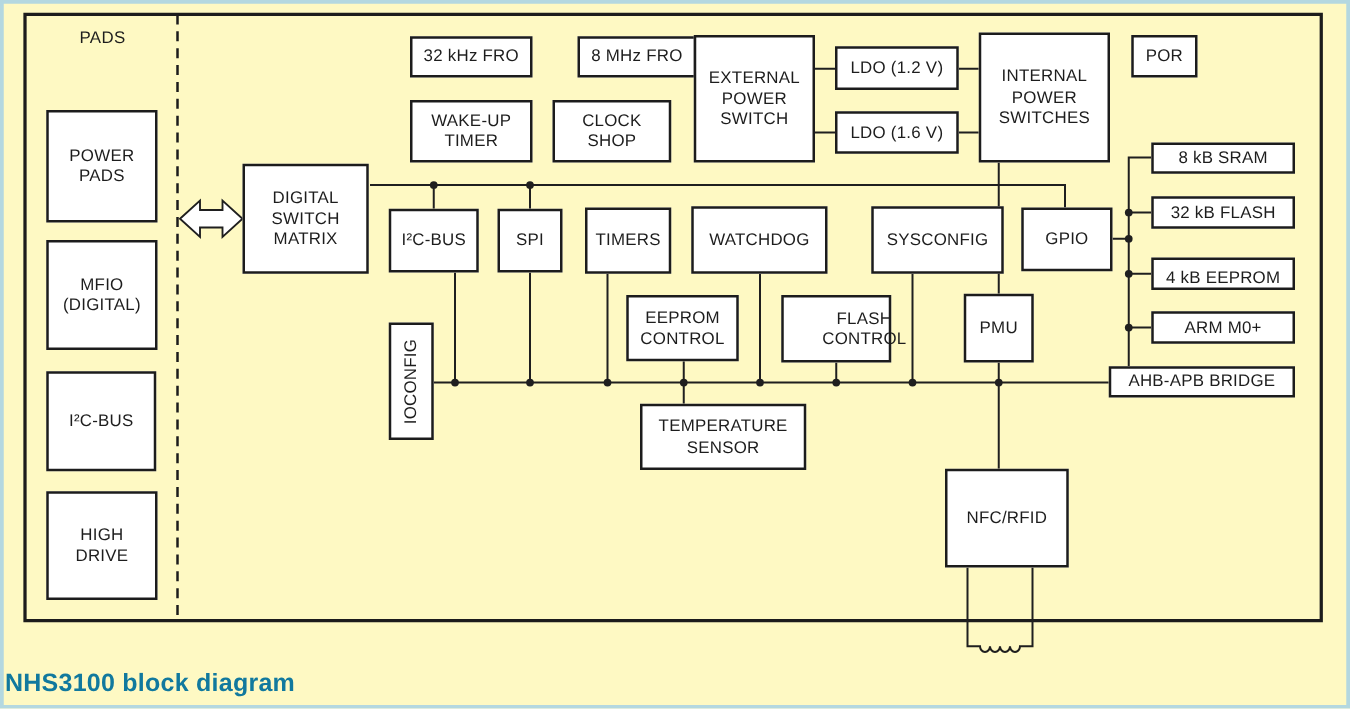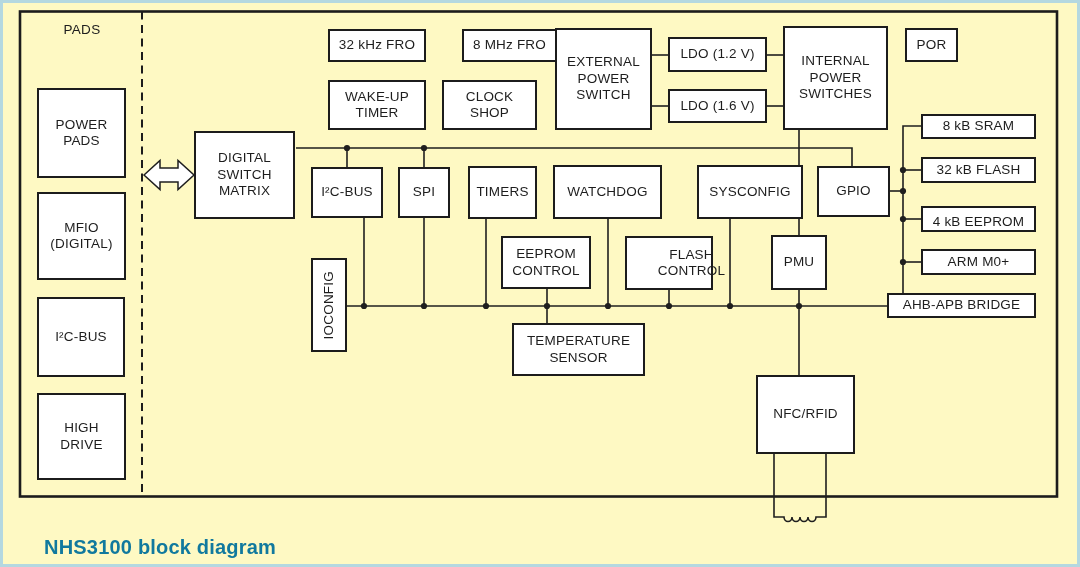--- a/index.html
+++ b/index.html
@@ -18,21 +18,20 @@
     white-space:pre-line;text-align:center;color:#1d1d1d;
     font-size:13.5px;line-height:1.22;letter-spacing:.2px;
   }
   .blk.vert span{transform:rotate(-90deg);transform-origin:center;white-space:nowrap;display:block;}
   .floating-label{
     position:absolute;color:#1d1d1d;font-size:13.5px;text-align:center;z-index:10;letter-spacing:.3px;
   }
   #caption{
     position:absolute;left:4px;top:536px;font-size:20px;font-weight:bold;color:#11799e;z-index:10;
     letter-spacing:.2px;
-    padding-left:40px;
   }
 </style>
 </head>
 <body>
 
 <div id="stage">
 
   <svg class="wires" width="1080" height="567" viewBox="0 0 1080 567">
 
     <rect x="20" y="11.5" width="1037" height="485" fill="none" stroke="#1c1c1c" stroke-width="2.6"></rect>

